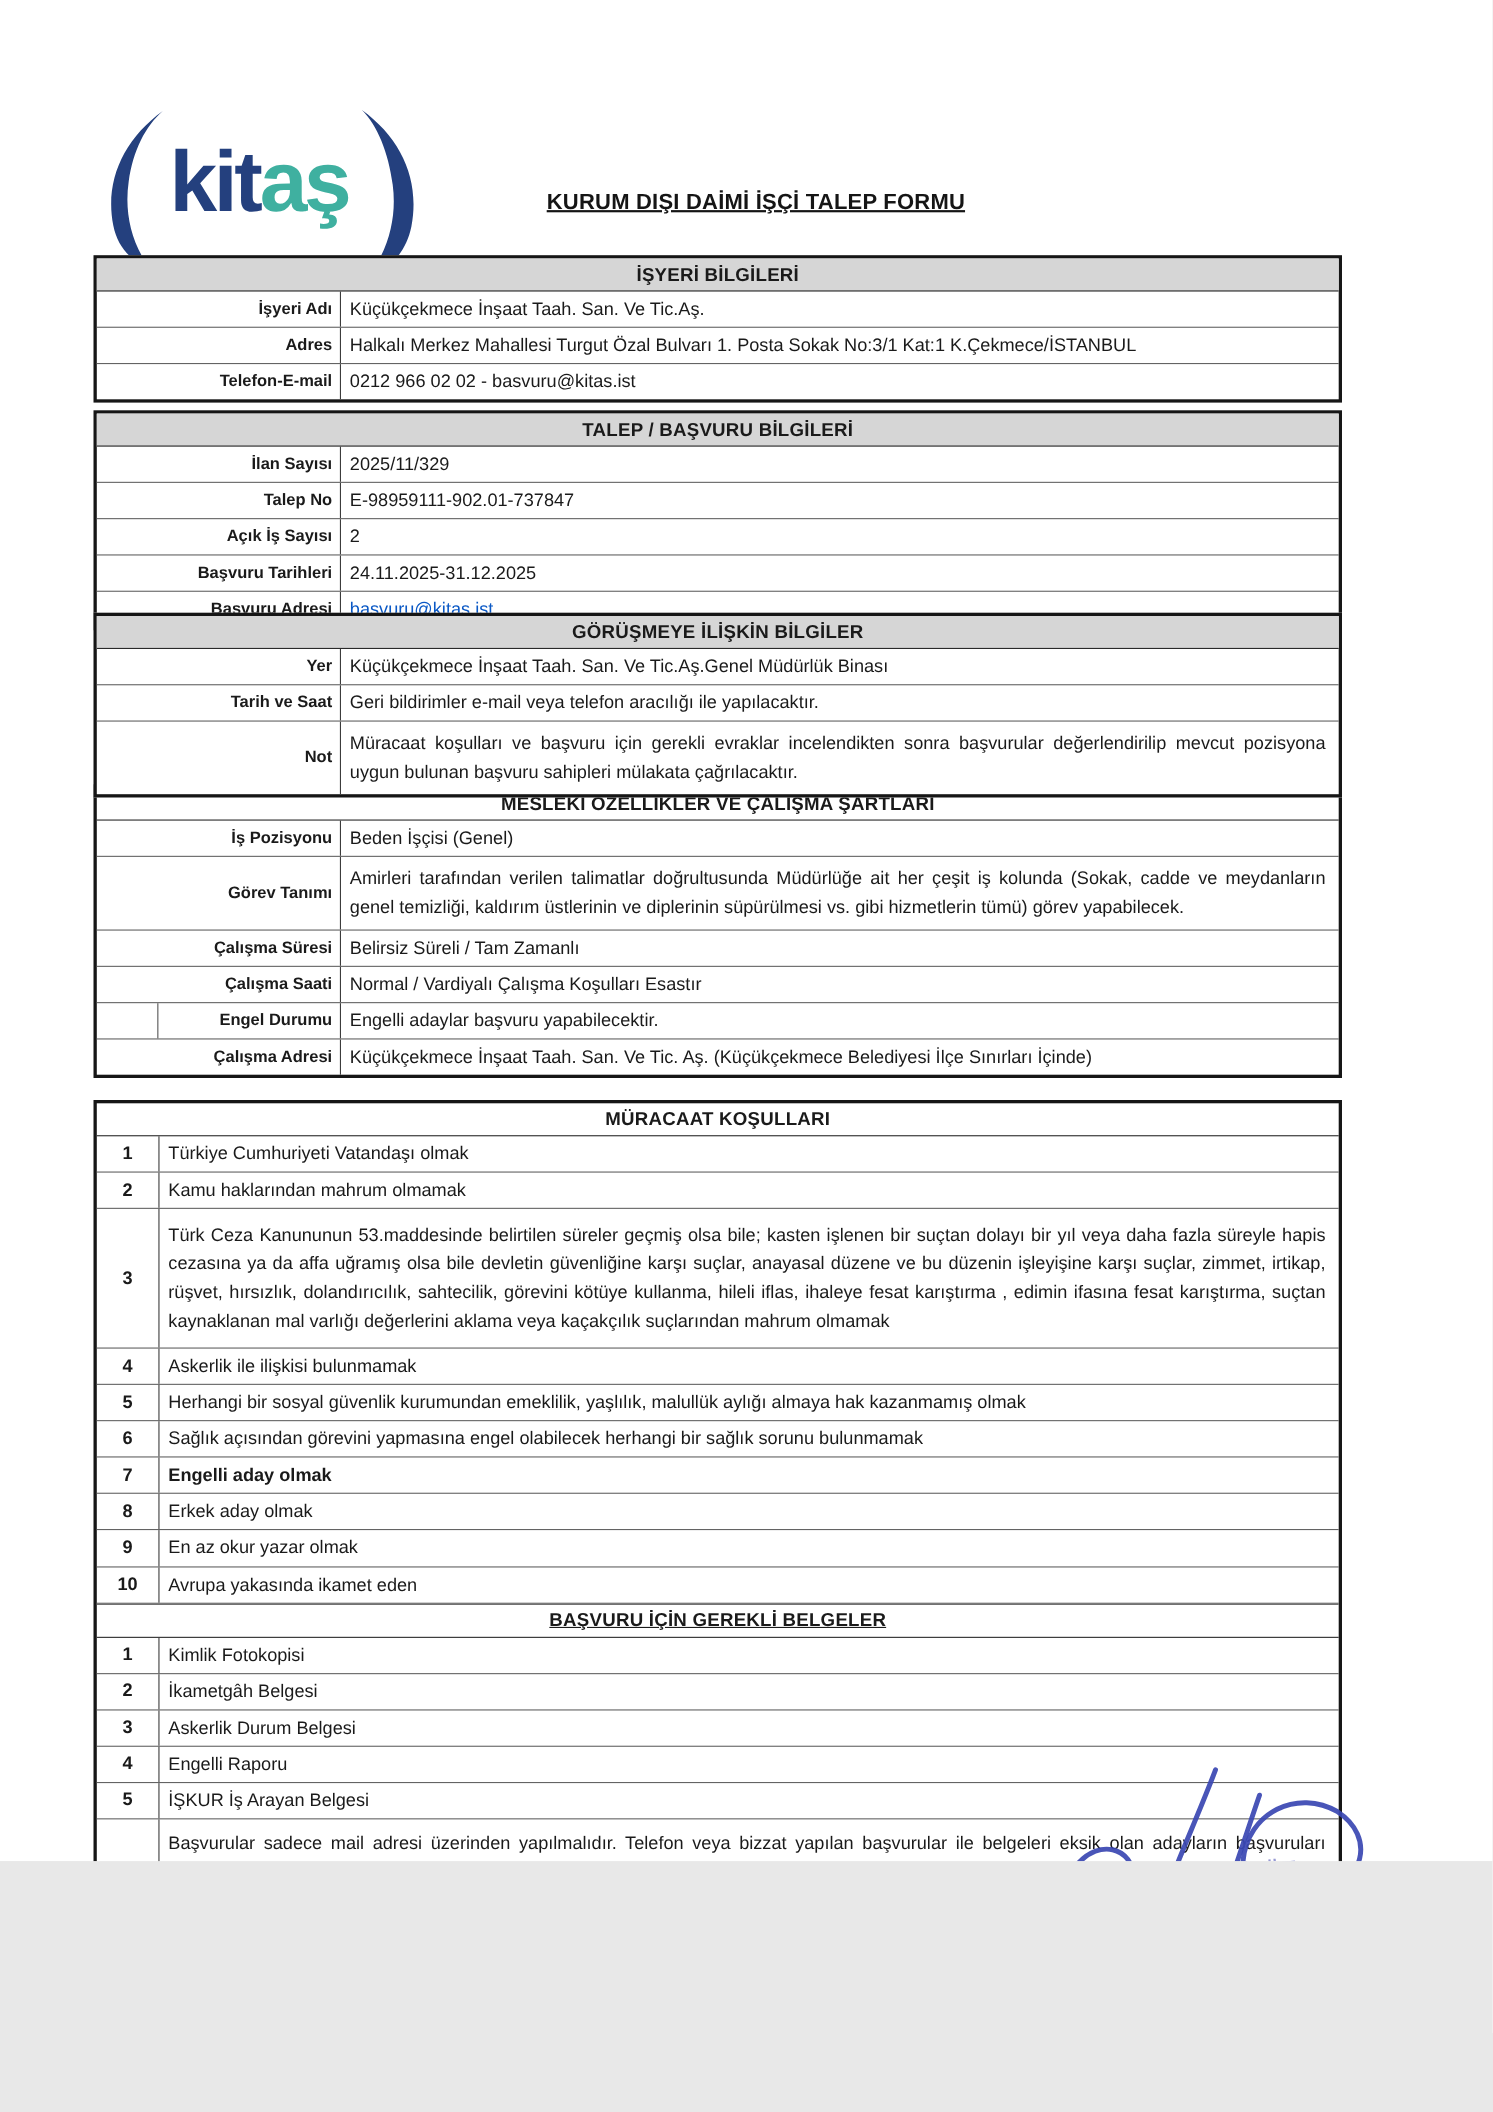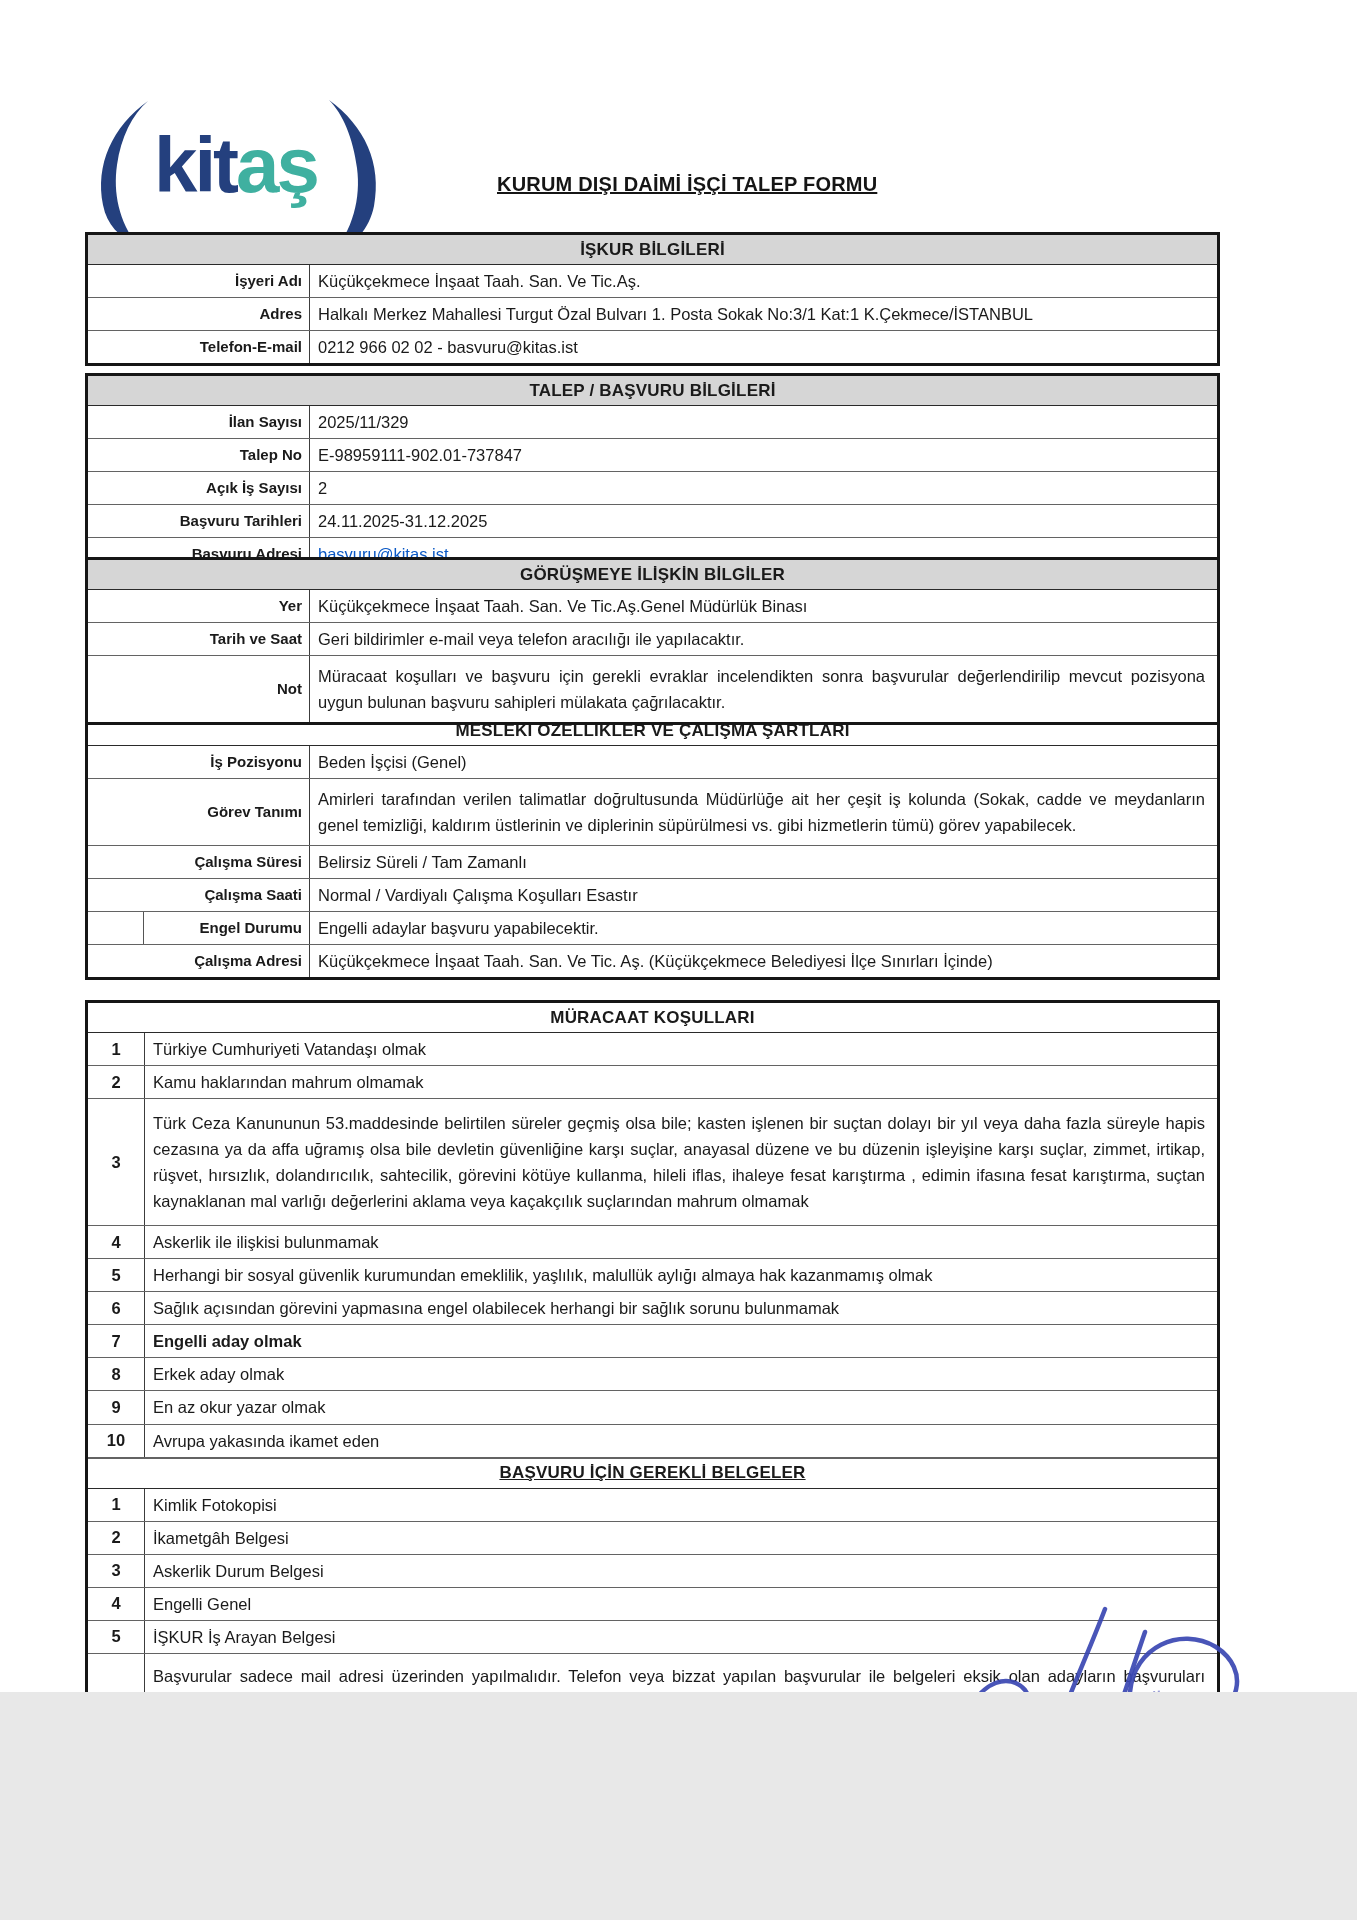--- a/index.html
+++ b/index.html
@@ -80,21 +80,21 @@
     <span>
       <svg width="66" height="158" viewBox="0 0 66 158" style="margin-top:10px;">
         <path fill="#24407e" d="M10 2 C46 28 63 66 55 108 C50 132 36 146 12 158 C34 132 42 100 38 70 C34 40 24 16 10 2 Z"></path>
       </svg>
     </span>
   </div>
 
   <div class="title">KURUM DIŞI DAİMİ İŞÇİ TALEP FORMU</div>
 
   <div class="tbl" style="top:232px;">
-    <div class="sec-hdr gray">İŞKUR BİLGİLERİ</div>
+    <div class="sec-hdr gray">İŞYERİ BİLGİLERİ</div>
     <div class="r minh">
       <div class="c-lbl">İşyeri Adı</div>
       <div class="c-val">Küçükçekmece İnşaat Taah. San. Ve Tic.Aş.</div>
     </div>
     <div class="r minh">
       <div class="c-lbl">Adres</div>
       <div class="c-val">Halkalı Merkez Mahallesi Turgut Özal Bulvarı 1. Posta Sokak No:3/1 Kat:1 K.Çekmece/İSTANBUL</div>
     </div>
     <div class="r minh">
       <div class="c-lbl">Telefon-E-mail</div>
@@ -225,21 +225,21 @@
     <div class="r minh">
       <div class="c-num">2</div>
       <div class="c-val">İkametgâh Belgesi</div>
     </div>
     <div class="r minh">
       <div class="c-num">3</div>
       <div class="c-val">Askerlik Durum Belgesi</div>
     </div>
     <div class="r minh">
       <div class="c-num">4</div>
-      <div class="c-val">Engelli Genel</div>
+      <div class="c-val">Engelli Raporu</div>
     </div>
     <div class="r minh">
       <div class="c-num">5</div>
       <div class="c-val">İŞKUR İş Arayan Belgesi</div>
     </div>
     <div class="r tall pad-bottom" style="min-height:122px;">
       <div class="c-num" style="align-items:center;">6</div>
       <div class="c-val" style="padding-top:9px;">Başvurular sadece mail adresi üzerinden yapılmalıdır. Telefon veya bizzat yapılan başvurular ile belgeleri eksik olan adayların başvuruları değerlendirmeye alınmayacaktır. Engelli ise, engel durumunu gösterir belge ile İŞKUR şubeleri tarafından düzenlenmiş olan İŞKUR iş arayan belgesinin başvuru mailinde ek olarak gönderilmesi zorunludur. Uygun adaylar ile iletişime geçilecektir. Görüşmeye davet edilen adayların görüşmeye gelirken başvuru için gerekli evrakları fiziki olarak getirmeleri gerekmektedir.</div>
     </div>
   </div>

